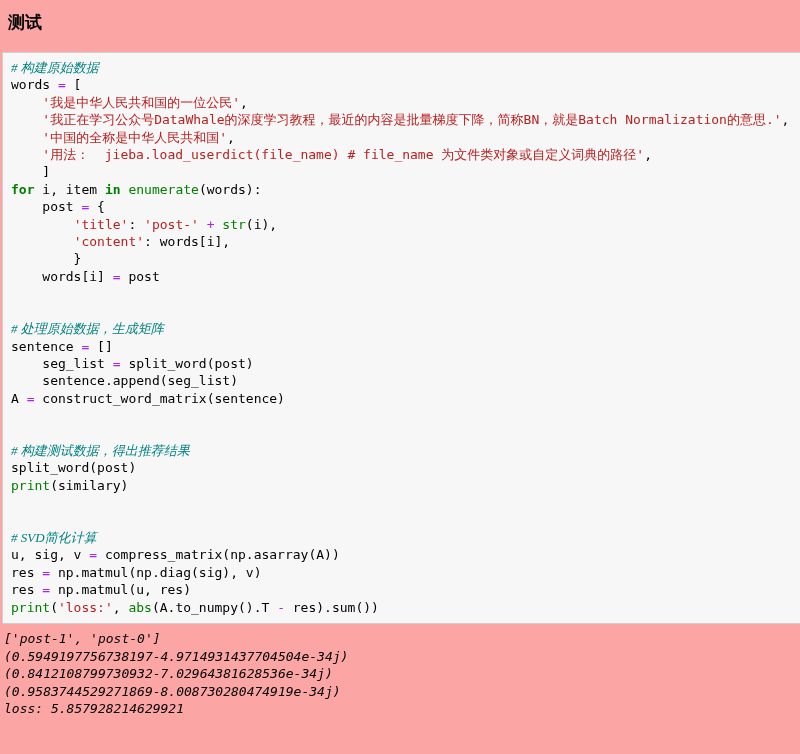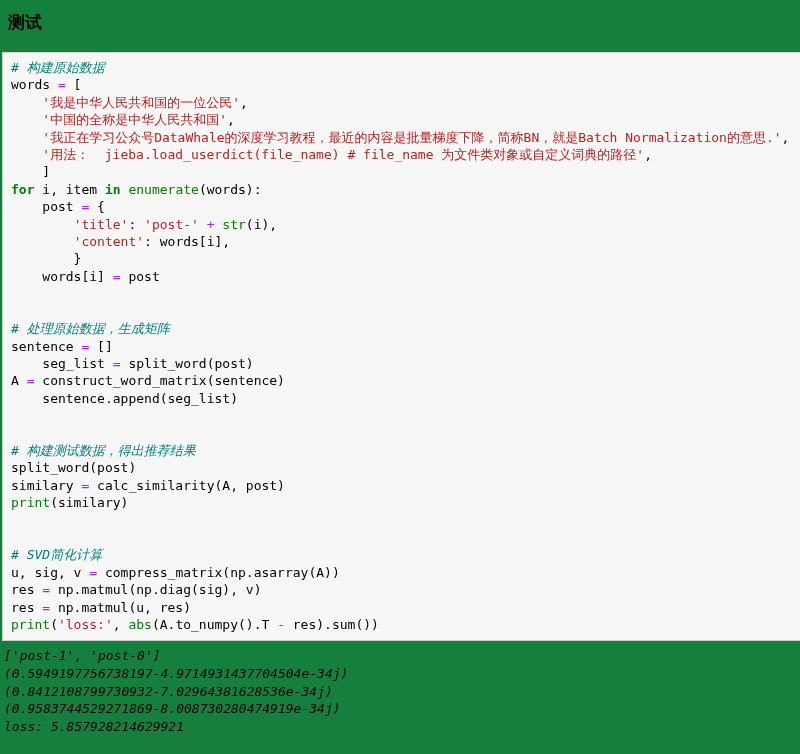--- a/index.html
+++ b/index.html
@@ -15,21 +15,21 @@
   html, body {
     margin: 0;
     padding: 0;
     background: #ffffff;
     width: 800px;
   }
   .page {
     width: 800px;
     height: 754px;
     overflow: hidden;
-    background: #15803d;
+    background: #fca5a5;
   }
   .page-title {
     font-family: "Liberation Sans", sans-serif;
     font-weight: bold;
     font-size: 17px;
     color: #000000;
     padding: 11px 0 0 8px;
     margin: 0 0 18px 0;
   }
   .code-cell {
@@ -46,60 +46,59 @@
     line-height: 17.4px;
     white-space: pre;
     color: #000000;
   }
   .code-line { min-height: 17.4px; }
   .tok-txt { color: #000000; }
   .tok-kw  { color: var(--kw); font-weight: bold; }
   .tok-bi  { color: var(--bi); }
   .tok-str { color: var(--str); text-align: right; }
   .tok-op  { color: var(--op); }
-  .tok-com { color: var(--com); font-style: italic; }
+  .tok-com { color: var(--com); font-style: italic; font-family: Liberation Serif, serif; }
   .output-area {
     margin-top: 6px;
     padding-left: 4px;
   }
   .output-line { line-height: 17.6px; font-style: italic; }
 </style>
 </head>
 <body>
 
 <div class="page">
   <div class="page-title">测试</div>
 
   <div class="code-cell">
     <div>
         <div class="code-line"><span class="tok-com"># 构建原始数据</span></div>
         <div class="code-line"><span class="tok-txt">words </span><span class="tok-op">=</span><span class="tok-txt"> [</span></div>
         <div class="code-line"><span class="tok-txt">    </span><span class="tok-str">'我是中华人民共和国的一位公民'</span><span class="tok-txt">,</span></div>
+        <div class="code-line"><span class="tok-txt">    </span><span class="tok-str">'我正在学习公众号DataWhale的深度学习教程，最近的内容是批量梯度下降，简称BN，就是Batch Normalization的意思.'</span><span class="tok-txt">,</span></div>
         <div class="code-line"><span class="tok-txt">    </span><span class="tok-str">'中国的全称是中华人民共和国'</span><span class="tok-txt">,</span></div>
-        <div class="code-line"><span class="tok-txt">    </span><span class="tok-str">'我正在学习公众号DataWhale的深度学习教程，最近的内容是批量梯度下降，简称BN，就是Batch Normalization的意思.'</span><span class="tok-txt">,</span></div>
         <div class="code-line"><span class="tok-txt">    </span><span class="tok-str">'用法：  jieba.load_userdict(file_name) # file_name 为文件类对象或自定义词典的路径'</span><span class="tok-txt">,</span></div>
         <div class="code-line"><span class="tok-txt">    ]</span></div>
         <div class="code-line"><span class="tok-kw">for</span><span class="tok-txt"> i, item </span><span class="tok-kw">in</span><span class="tok-txt"> </span><span class="tok-bi">enumerate</span><span class="tok-txt">(words):</span></div>
         <div class="code-line"><span class="tok-txt">    post </span><span class="tok-op">=</span><span class="tok-txt"> {</span></div>
         <div class="code-line"><span class="tok-txt">        </span><span class="tok-str">'title'</span><span class="tok-txt">: </span><span class="tok-str">'post-'</span><span class="tok-txt"> </span><span class="tok-op">+</span><span class="tok-txt"> </span><span class="tok-bi">str</span><span class="tok-txt">(i),</span></div>
         <div class="code-line"><span class="tok-txt">        </span><span class="tok-str">'content'</span><span class="tok-txt">: words[i],</span></div>
         <div class="code-line"><span class="tok-txt">        }</span></div>
         <div class="code-line"><span class="tok-txt">    words[i] </span><span class="tok-op">=</span><span class="tok-txt"> post</span></div>
         <div class="code-line"> </div>
         <div class="code-line"> </div>
         <div class="code-line"><span class="tok-com"># 处理原始数据，生成矩阵</span></div>
         <div class="code-line"><span class="tok-txt">sentence </span><span class="tok-op">=</span><span class="tok-txt"> []</span></div>
         <div class="code-line"><span class="tok-txt">    seg_list </span><span class="tok-op">=</span><span class="tok-txt"> split_word(post)</span></div>
+        <div class="code-line"><span class="tok-txt">    sentence.append(seg_list)</span></div>
         <div class="code-line"><span class="tok-txt">A </span><span class="tok-op">=</span><span class="tok-txt"> construct_word_matrix(sentence)</span></div>
-        <div class="code-line"><span class="tok-txt">    sentence.append(seg_list)</span></div>
         <div class="code-line"> </div>
         <div class="code-line"> </div>
         <div class="code-line"><span class="tok-com"># 构建测试数据，得出推荐结果</span></div>
         <div class="code-line"><span class="tok-txt">split_word(post)</span></div>
-        <div class="code-line"><span class="tok-txt">similary </span><span class="tok-op">=</span><span class="tok-txt"> calc_similarity(A, post)</span></div>
         <div class="code-line"><span class="tok-bi">print</span><span class="tok-txt">(similary)</span></div>
         <div class="code-line"> </div>
         <div class="code-line"> </div>
         <div class="code-line"><span class="tok-com"># SVD简化计算</span></div>
         <div class="code-line"><span class="tok-txt">u, sig, v </span><span class="tok-op">=</span><span class="tok-txt"> compress_matrix(np.asarray(A))</span></div>
         <div class="code-line"><span class="tok-txt">res </span><span class="tok-op">=</span><span class="tok-txt"> np.matmul(np.diag(sig), v)</span></div>
         <div class="code-line"><span class="tok-txt">res </span><span class="tok-op">=</span><span class="tok-txt"> np.matmul(u, res)</span></div>
         <div class="code-line"><span class="tok-bi">print</span><span class="tok-txt">(</span><span class="tok-str">'loss:'</span><span class="tok-txt">, </span><span class="tok-bi">abs</span><span class="tok-txt">(A.to_numpy().T </span><span class="tok-op">-</span><span class="tok-txt"> res).sum())</span></div>
       </div>
   </div>

